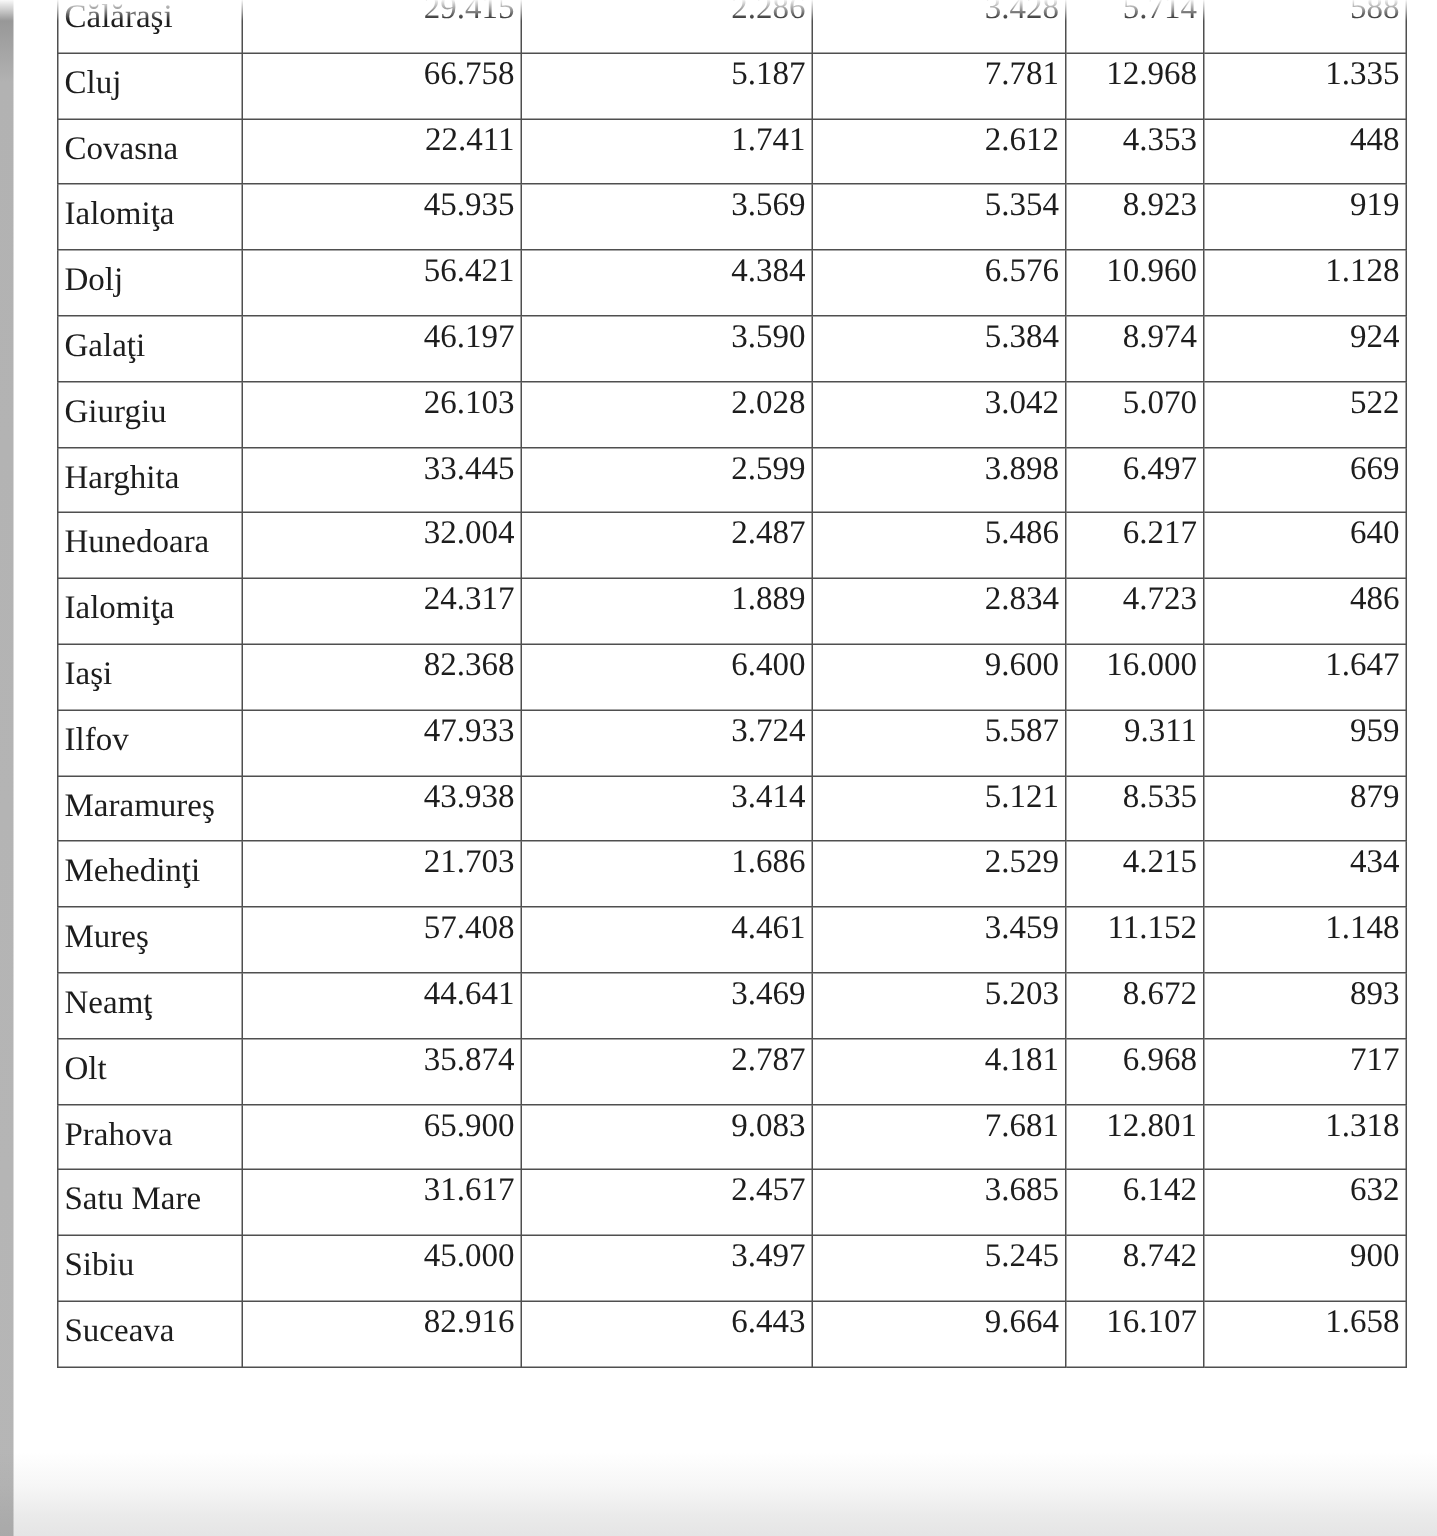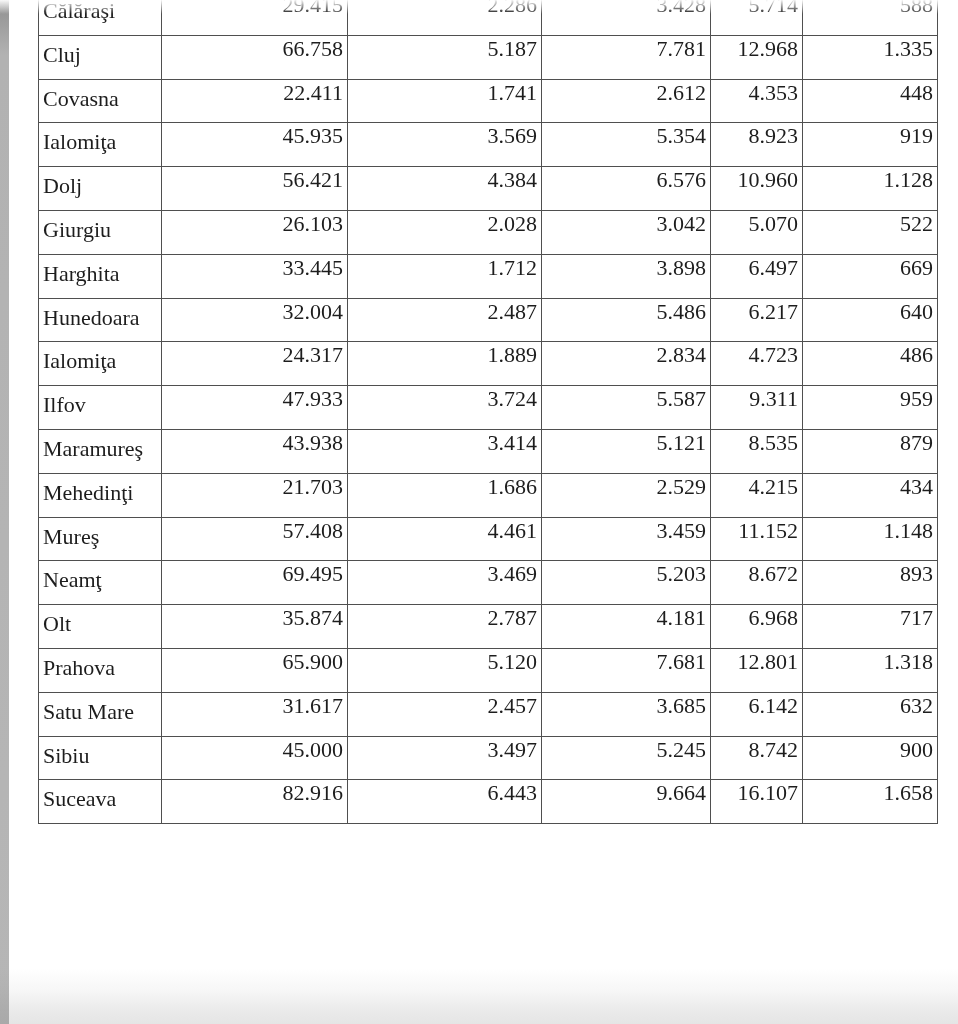--- a/index.html
+++ b/index.html
@@ -123,31 +123,39 @@
         </tr>
         <tr>
           <td class="county">Dolj</td>
           <td class="num">56.421</td>
           <td class="num">4.384</td>
           <td class="num">6.576</td>
           <td class="num">10.960</td>
           <td class="num">1.128</td>
         </tr>
         <tr>
+          <td class="county">Galaţi</td>
+          <td class="num">46.197</td>
+          <td class="num">3.590</td>
+          <td class="num">5.384</td>
+          <td class="num">8.974</td>
+          <td class="num">924</td>
+        </tr>
+        <tr>
           <td class="county">Giurgiu</td>
           <td class="num">26.103</td>
           <td class="num">2.028</td>
           <td class="num">3.042</td>
           <td class="num">5.070</td>
           <td class="num">522</td>
         </tr>
         <tr>
           <td class="county">Harghita</td>
           <td class="num">33.445</td>
-          <td class="num">1.712</td>
+          <td class="num">2.599</td>
           <td class="num">3.898</td>
           <td class="num">6.497</td>
           <td class="num">669</td>
         </tr>
         <tr>
           <td class="county">Hunedoara</td>
           <td class="num">32.004</td>
           <td class="num">2.487</td>
           <td class="num">5.486</td>
           <td class="num">6.217</td>
@@ -155,20 +163,28 @@
         </tr>
         <tr>
           <td class="county">Ialomiţa</td>
           <td class="num">24.317</td>
           <td class="num">1.889</td>
           <td class="num">2.834</td>
           <td class="num">4.723</td>
           <td class="num">486</td>
         </tr>
         <tr>
+          <td class="county">Iaşi</td>
+          <td class="num">82.368</td>
+          <td class="num">6.400</td>
+          <td class="num">9.600</td>
+          <td class="num">16.000</td>
+          <td class="num">1.647</td>
+        </tr>
+        <tr>
           <td class="county">Ilfov</td>
           <td class="num">47.933</td>
           <td class="num">3.724</td>
           <td class="num">5.587</td>
           <td class="num">9.311</td>
           <td class="num">959</td>
         </tr>
         <tr>
           <td class="county">Maramureş</td>
           <td class="num">43.938</td>
@@ -188,38 +204,38 @@
         <tr>
           <td class="county">Mureş</td>
           <td class="num">57.408</td>
           <td class="num">4.461</td>
           <td class="num">3.459</td>
           <td class="num">11.152</td>
           <td class="num">1.148</td>
         </tr>
         <tr>
           <td class="county">Neamţ</td>
-          <td class="num">69.495</td>
+          <td class="num">44.641</td>
           <td class="num">3.469</td>
           <td class="num">5.203</td>
           <td class="num">8.672</td>
           <td class="num">893</td>
         </tr>
         <tr>
           <td class="county">Olt</td>
           <td class="num">35.874</td>
           <td class="num">2.787</td>
           <td class="num">4.181</td>
           <td class="num">6.968</td>
           <td class="num">717</td>
         </tr>
         <tr>
           <td class="county">Prahova</td>
           <td class="num">65.900</td>
-          <td class="num">5.120</td>
+          <td class="num">9.083</td>
           <td class="num">7.681</td>
           <td class="num">12.801</td>
           <td class="num">1.318</td>
         </tr>
         <tr>
           <td class="county">Satu Mare</td>
           <td class="num">31.617</td>
           <td class="num">2.457</td>
           <td class="num">3.685</td>
           <td class="num">6.142</td>

